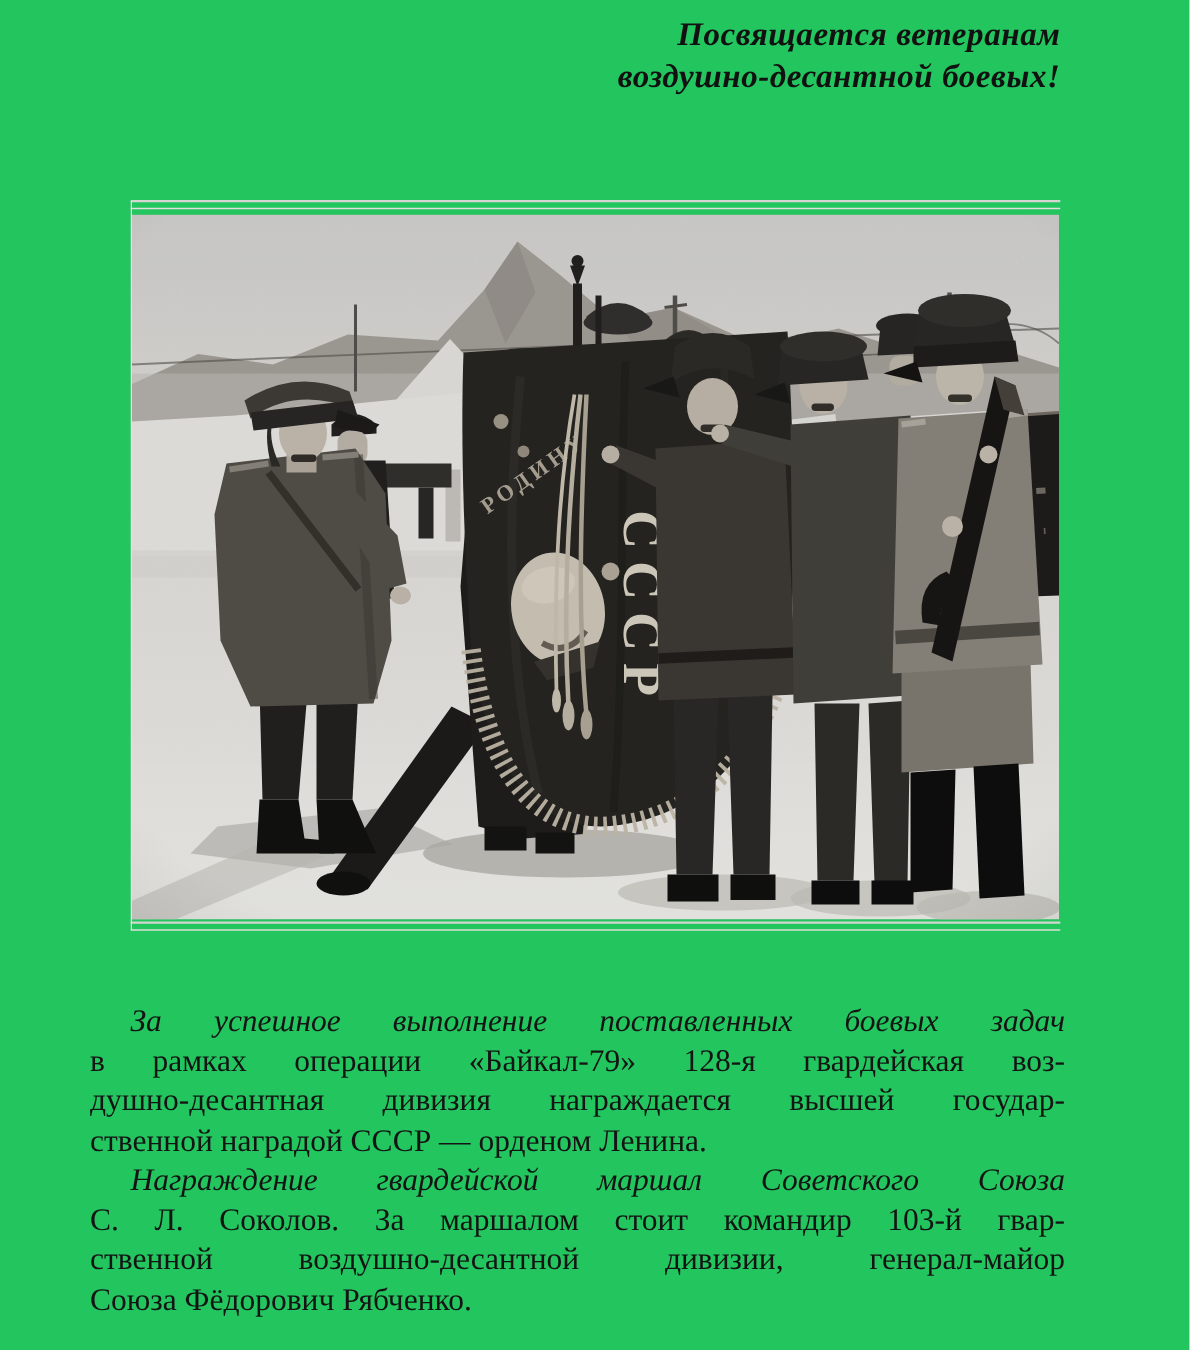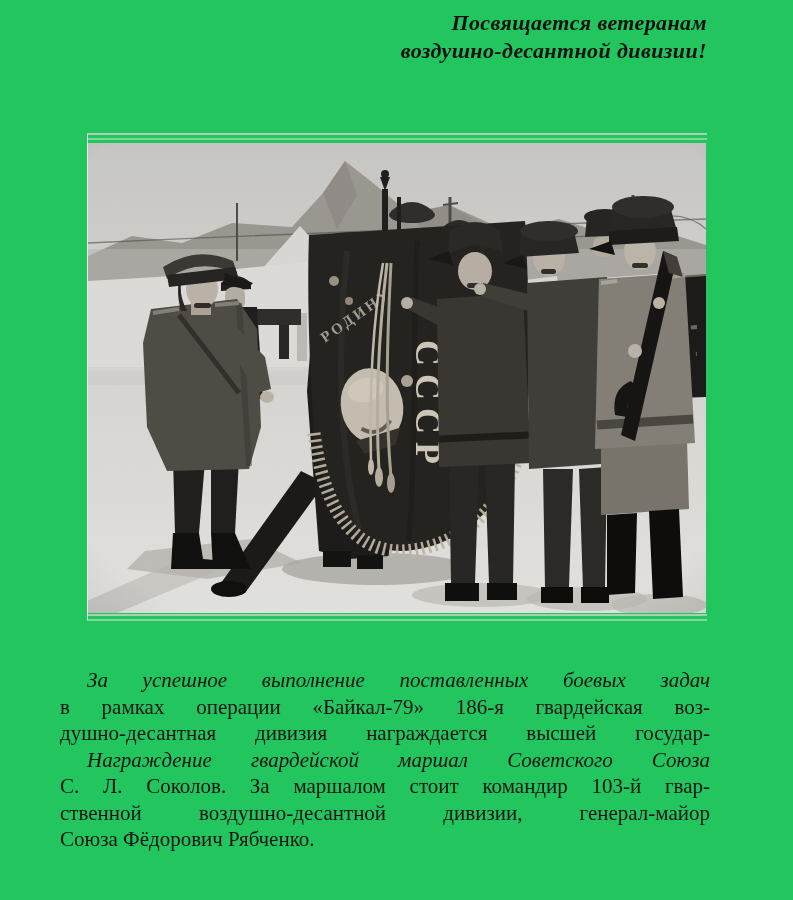--- a/index.html
+++ b/index.html
@@ -15,21 +15,21 @@
   .jline.last{text-align-last:left;}
   .jline.indent{padding-left:27px;font-style:italic;}
 </style>
 </head>
 <body>
 
 <div class="page">
 
   <div class="dedication">
     <div>Посвящается ветеранам</div>
-    <div>воздушно-десантной дивизии!</div>
+    <div>воздушно-десантной боевых!</div>
   </div>
 
   <figure class="photo">
     <svg width="620" height="492" viewBox="0 0 620 492" xmlns="http://www.w3.org/2000/svg">
       <defs>
         <clipPath id="pc">
             <rect x="1" y="12" width="618" height="470"></rect>
           </clipPath>
         <linearGradient id="skyG" x1="0" y1="0" x2="0" y2="1">
           <stop offset="0" stop-color="#d6d5d2"></stop>
@@ -266,21 +266,22 @@
         <line x1="0" y1="484" x2="620" y2="484" stroke="#d6d5d2" stroke-width="1.5"></line>
         <line x1="0" y1="489" x2="620" y2="489" stroke="#e0dfdc" stroke-width="1"></line>
         <line x1="0.5" y1="3" x2="0.5" y2="489" stroke="#e8e7e4" stroke-width="1"></line>
         <line x1="619.5" y1="3" x2="619.5" y2="489" stroke="#eceberg" stroke-width="0"></line>
       </g>
     </svg>
   </figure>
 
   <div class="body-text">
     <div class="jline indent">За успешное выполнение поставленных боевых задач</div>
-    <div class="jline">в рамках операции «Байкал-79» 186-я гвардейская воз-</div>
+    <div class="jline">в рамках операции «Байкал-79» 128-я гвардейская воз-</div>
     <div class="jline">душно-десантная дивизия награждается высшей государ-</div>
+    <div class="jline last">ственной наградой СССР — орденом Ленина.</div>
     <div class="jline indent">Награждение гвардейской маршал Советского Союза</div>
     <div class="jline">С. Л. Соколов. За маршалом стоит командир 103-й гвар-</div>
     <div class="jline">ственной воздушно-десантной дивизии, генерал-майор</div>
     <div class="jline last">Союза Фёдорович Рябченко.</div>
   </div>
 
 </div>
 
 </body></html>

